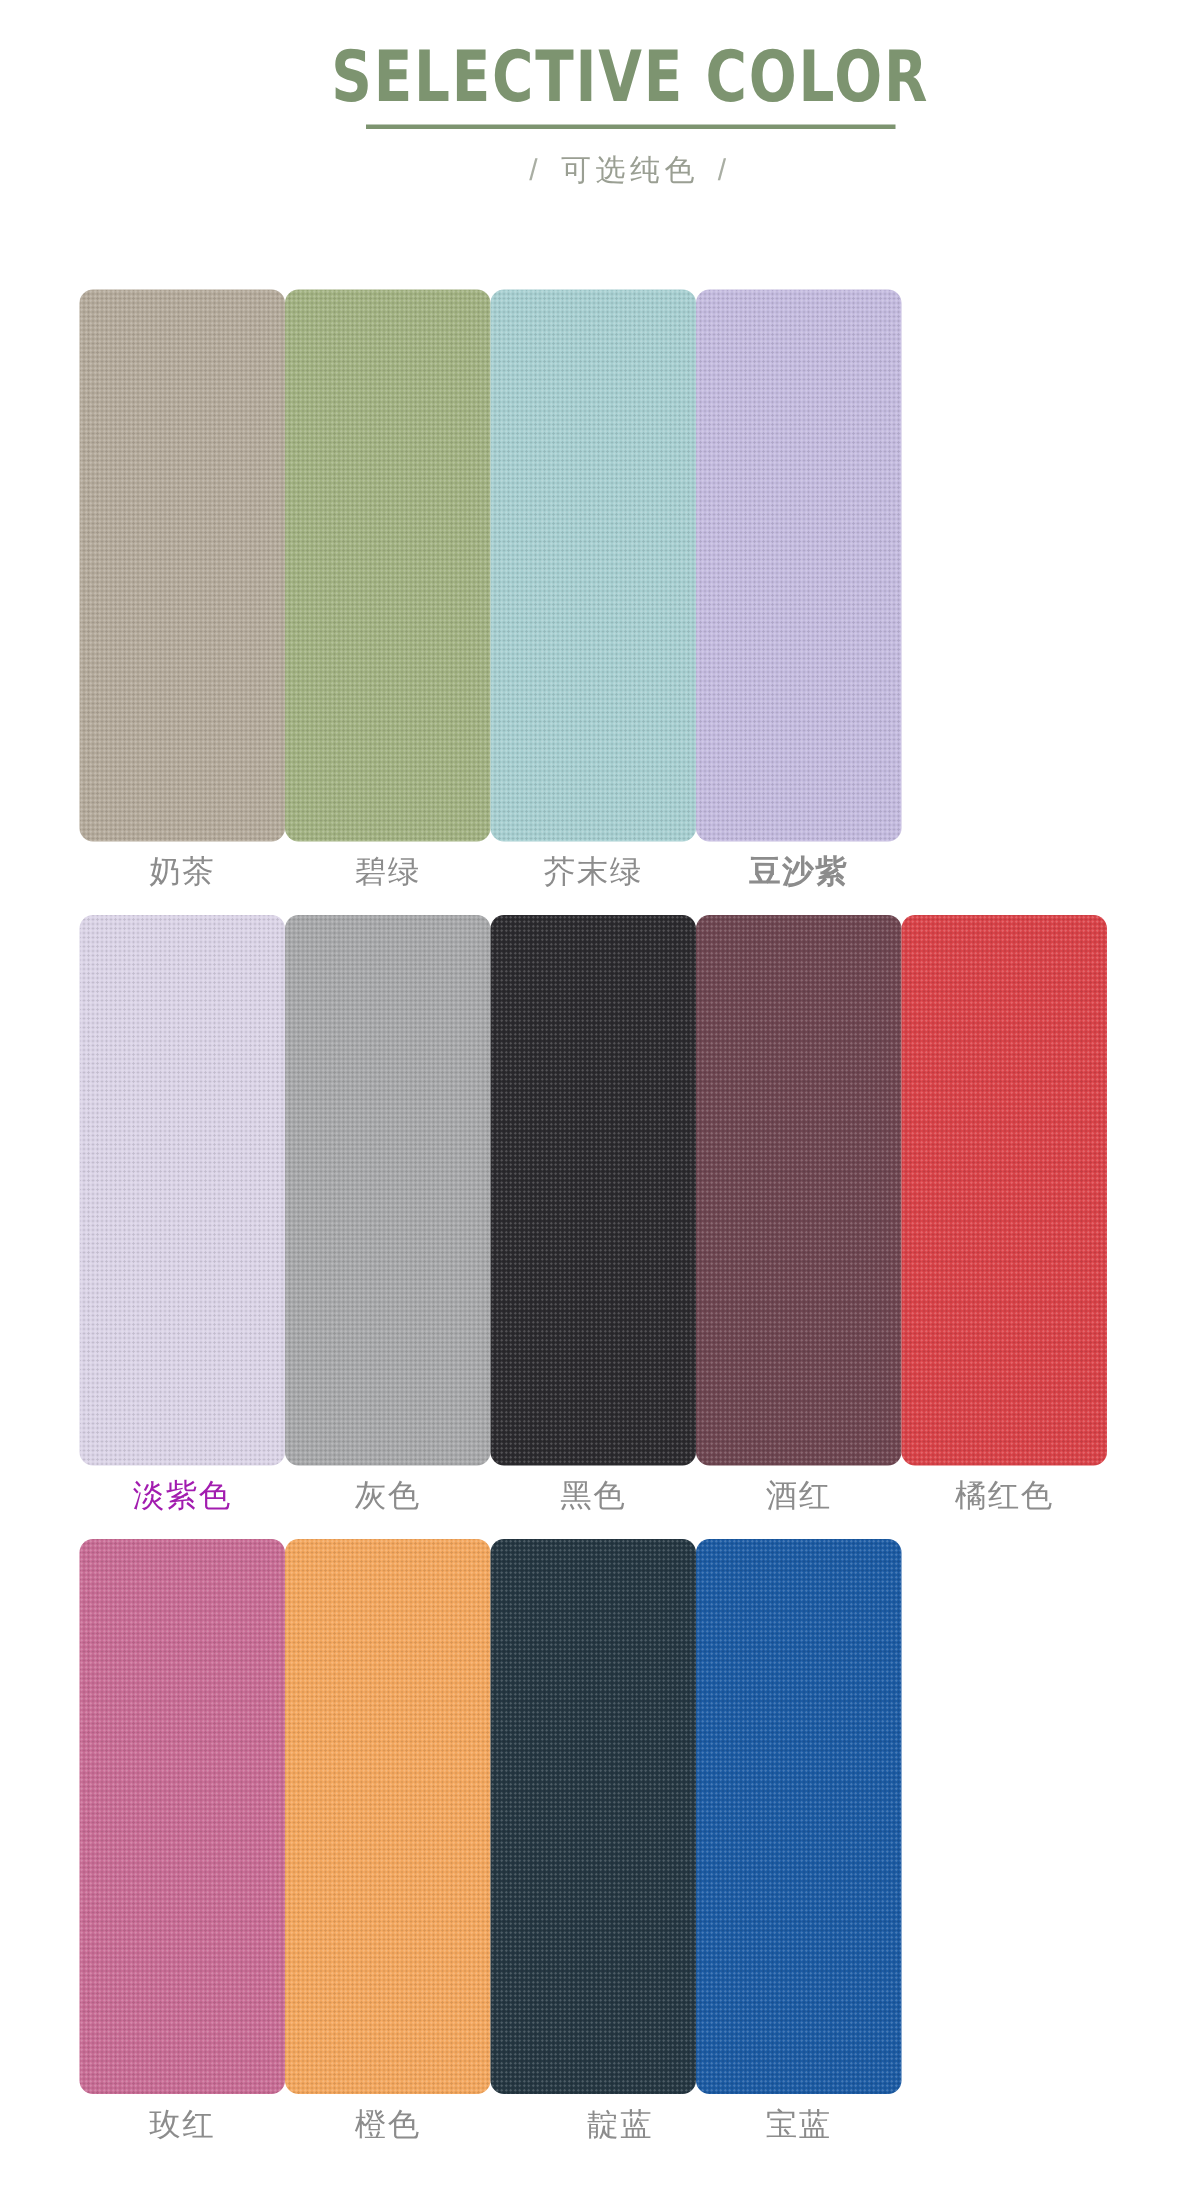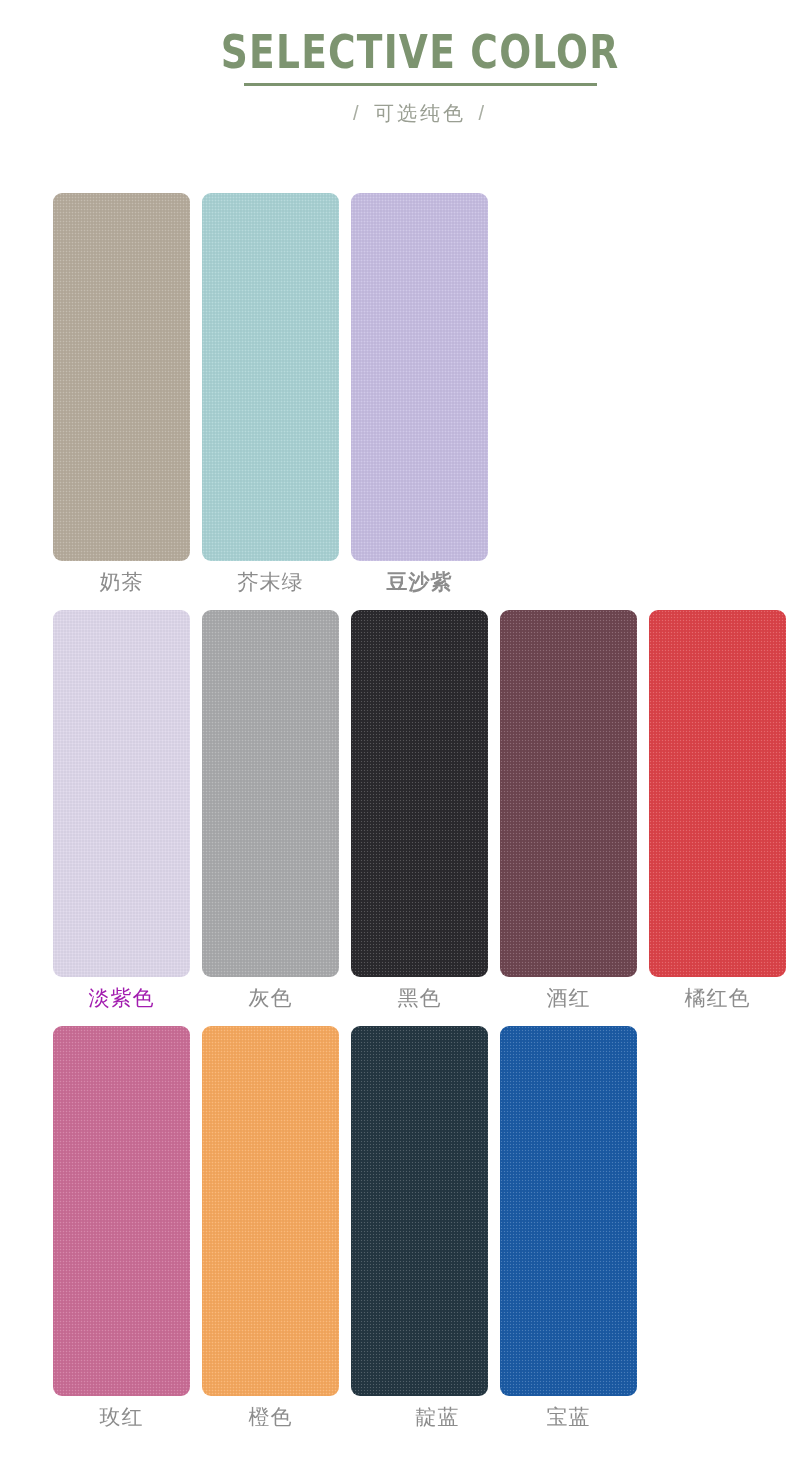--- a/index.html
+++ b/index.html
@@ -66,21 +66,21 @@
   
   .grid {
     position: absolute;
     left: 28px;
     top: 193px;
     width: 735px;
   }
 
   .swatch-row {
     display: flex;
-    gap: 12px;
+    gap: 0;
     width: 735px;
   }
 
   .swatch-cell {
     width: 137px;
     display: flex;
     flex-direction: column;
     align-items: center;
   }
 
@@ -142,20 +142,24 @@
   </div>
 
   <div class="grid">
 
     <div class="swatch-row row-1">
       <div class="swatch-cell">
         <div class="swatch-chip" style="background-color: rgb(181, 171, 156);"></div>
         <div class="swatch-label" style="color: rgb(140, 140, 140);">奶茶</div>
       </div>
       <div class="swatch-cell">
+        <div class="swatch-chip" style="background-color: rgb(163, 179, 131);"></div>
+        <div class="swatch-label" style="color: rgb(140, 140, 140);">碧绿</div>
+      </div>
+      <div class="swatch-cell">
         <div class="swatch-chip" style="background-color: rgb(168, 208, 210);"></div>
         <div class="swatch-label" style="color: rgb(140, 140, 140);">芥末绿</div>
       </div>
       <div class="swatch-cell">
         <div class="swatch-chip" style="background-color: rgb(197, 188, 224);"></div>
         <div class="swatch-label" style="color: rgb(140, 140, 140); font-weight: bold;">豆沙紫</div>
       </div>
     </div>
 
     <div class="row-gap-1"></div>

